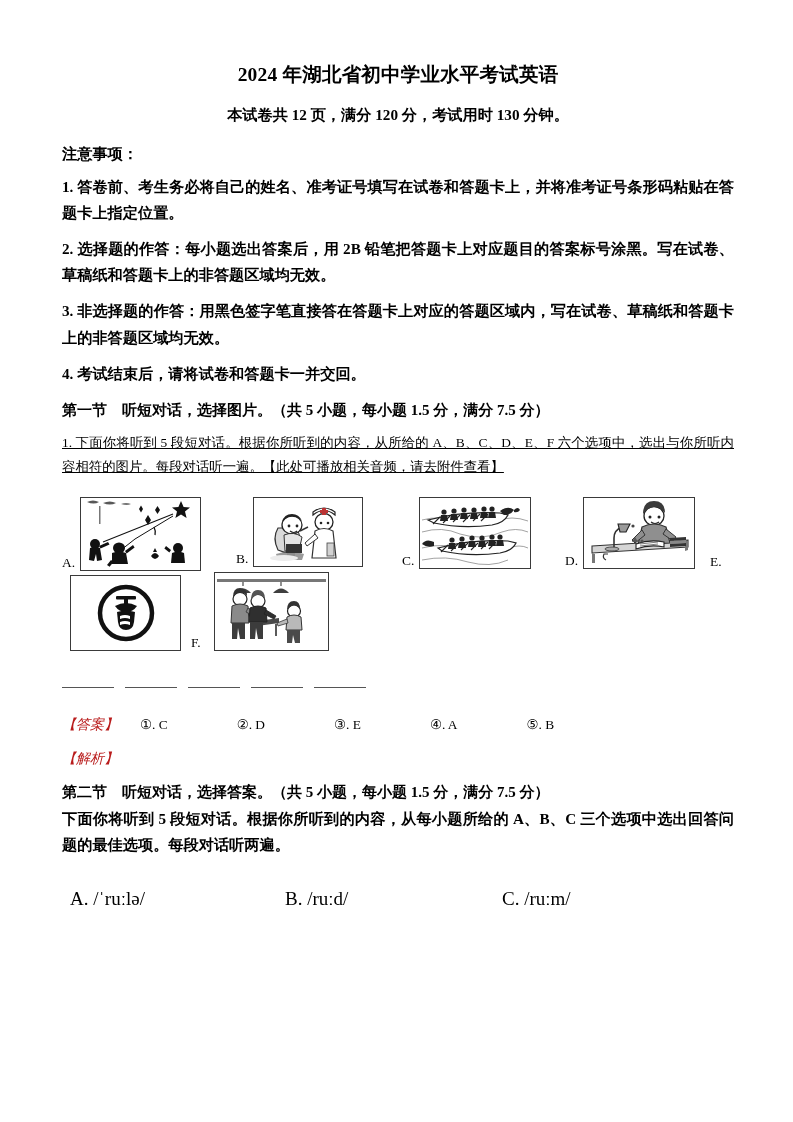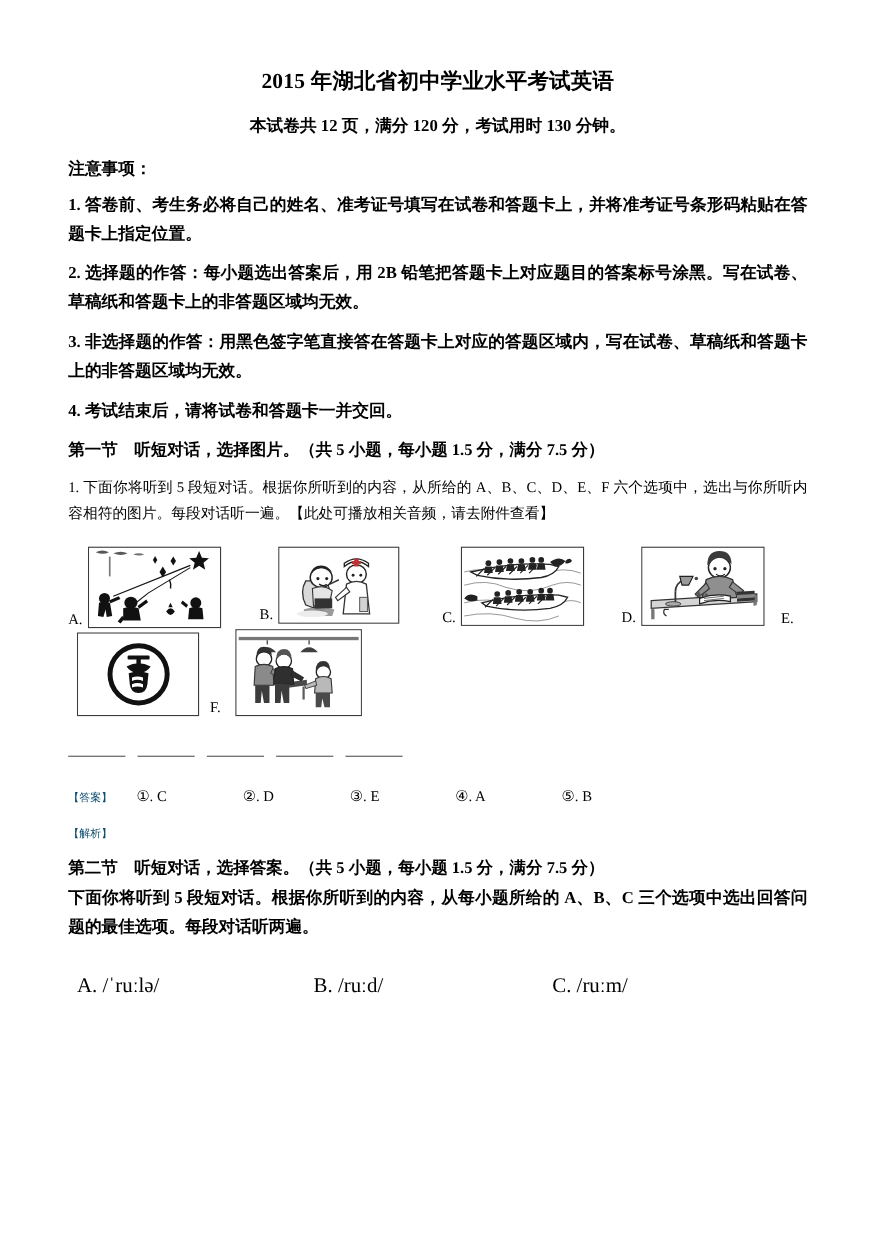--- a/index.html
+++ b/index.html
@@ -76,20 +76,21 @@
     margin: 0;
     padding-top: 13px;
     line-height: 1.4;
   }
   .body-text {
     font-size: 13.4px;
     margin: 0;
     padding-top: 10px;
     line-height: 1.78;
     text-align: justify;
+    text-decoration: underline;
   }
   .body-text-bold {
     font-weight: bold;
     font-size: 15.2px;
     margin: 0;
     padding-top: 3px;
     line-height: 1.72;
     text-align: justify;
   }
   .q-line {
@@ -140,23 +141,24 @@
 
   
   .ans-row {
     font-size: 13.4px;
     padding-top: 13px;
     line-height: 1.5;
     display: flex;
     align-items: baseline;
   }
   .tag-blue {
-    color: #0c4a6e;
-    font-size: 10px;
+    color: #b91c1c;
+    font-size: 14px;
     white-space: nowrap;
+    font-style: italic;
   }
   .ans-items {
     display: flex;
     padding-left: 22px;
     gap: 35px;
   }
   .ans-items span {
     padding-right: 34px;
     white-space: nowrap;
   }
@@ -178,21 +180,21 @@
     top: 30px;
     white-space: nowrap;
   }
 </style>
 </head>
 <body>
 
 <div class="page">
   <div class="inner">
 
-    <h1 class="doc-title">2015 年湖北省初中学业水平考试英语</h1>
+    <h1 class="doc-title">2024 年湖北省初中学业水平考试英语</h1>
     <p class="doc-subtitle">本试卷共 12 页，满分 120 分，考试用时 130 分钟。</p>
 
     <p class="notice-head">注意事项：</p>
     <p class="notice-item">1. 答卷前、考生务必将自己的姓名、准考证号填写在试卷和答题卡上，并将准考证号条形码粘贴在答题卡上指定位置。</p>
     <p class="notice-item">2. 选择题的作答：每小题选出答案后，用 2B 铅笔把答题卡上对应题目的答案标号涂黑。写在试卷、草稿纸和答题卡上的非答题区域均无效。</p>
     <p class="notice-item">3. 非选择题的作答：用黑色签字笔直接答在答题卡上对应的答题区域内，写在试卷、草稿纸和答题卡上的非答题区域均无效。</p>
     <p class="notice-item">4. 考试结束后，请将试卷和答题卡一并交回。</p>
 
 
     <p class="section-head">第一节　听短对话，选择图片。（共 5 小题，每小题 1.5 分，满分 7.5 分）</p>

